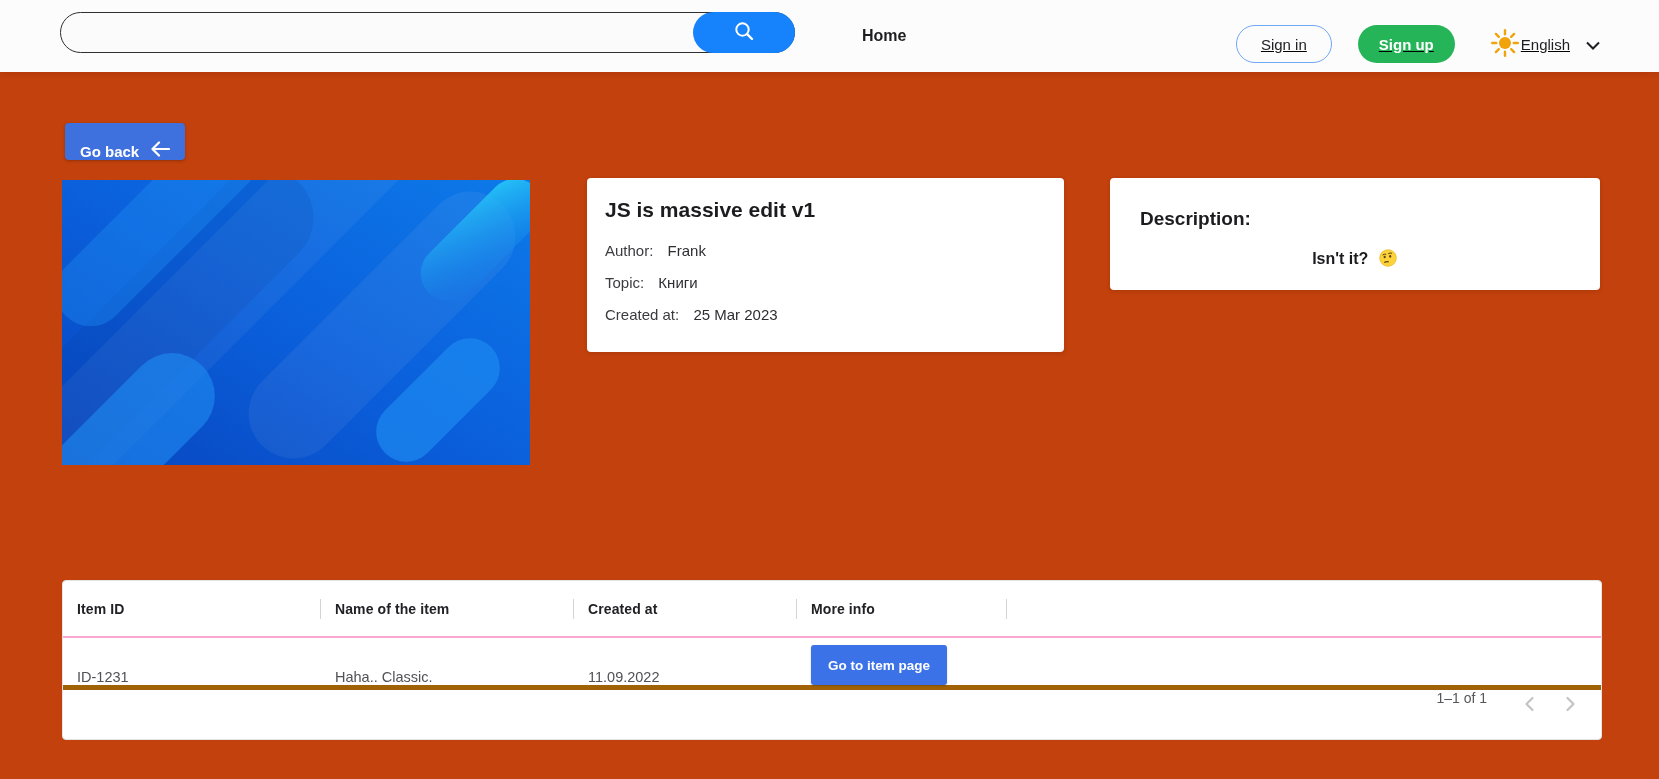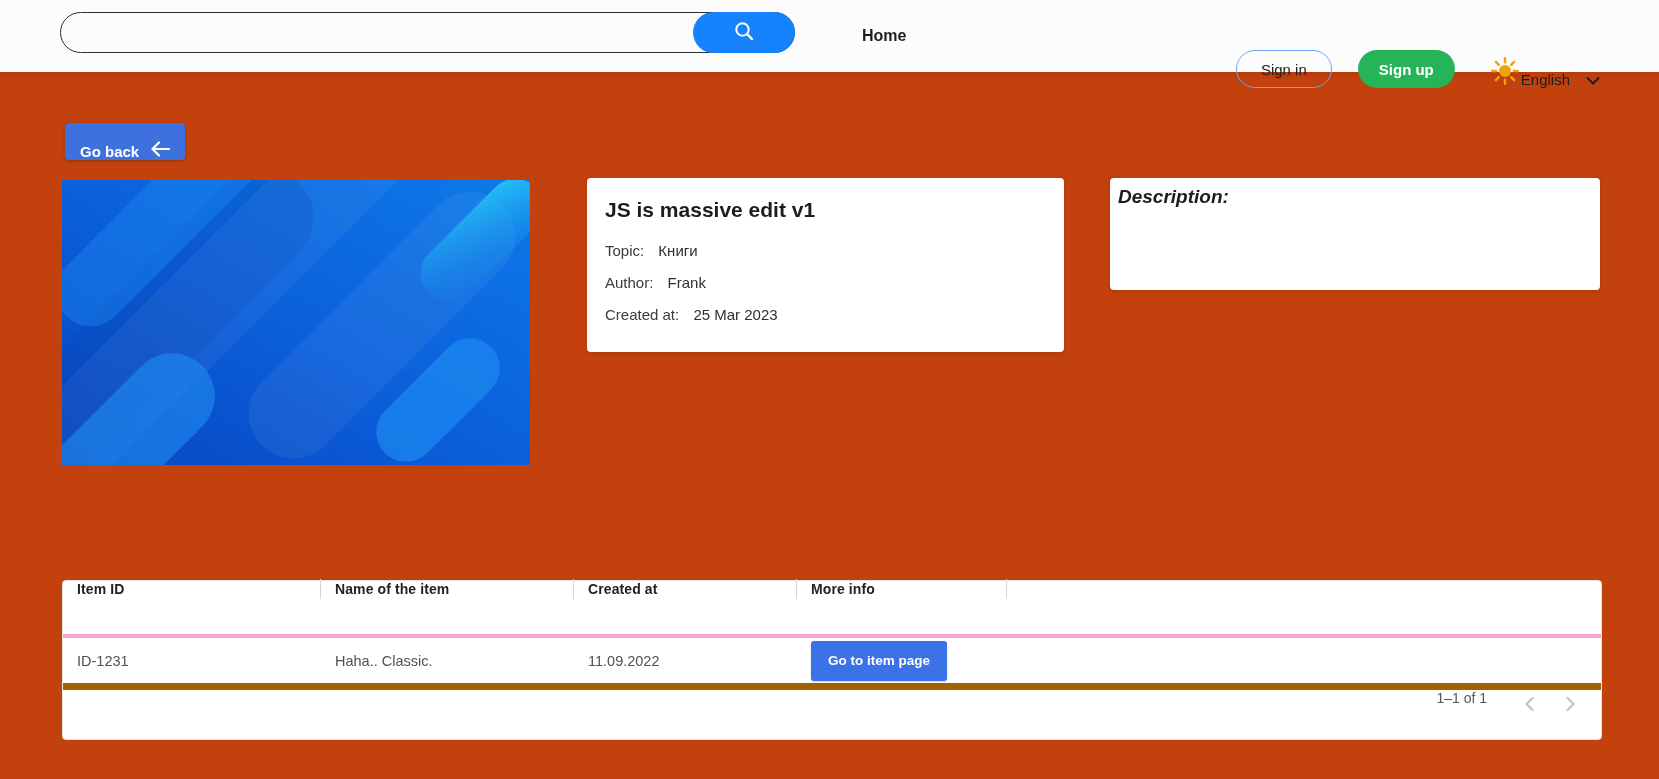--- a/index.html
+++ b/index.html
@@ -37,21 +37,21 @@
     display:flex; align-items:center; justify-content:center; cursor:pointer;
   }
   .home-link {
     position:absolute; left:862px; top:0; height:72px;
     display:flex; align-items:center;
     font-size:16px; font-weight:bold; color:#1e1e21;
     text-decoration:none; cursor:pointer;
   }
   .header-right {
     position:absolute; right:59px; top:0; height:88px;
-    display:flex; align-items:flex-end;
+    display:flex; align-items:center;text-decoration:underline;
   }
   .signin-btn {
     height:38px; padding:0 24px;
     border:1px solid #6fa8f5; border-radius:19px; background:transparent;
     font-size:15px; color:#212124; cursor:pointer;
     font-family: inherit;
   }
   .signup-btn {
     height:38px; padding:0 21px; margin-left:26px;
     border:none; border-radius:19px; background:#25b457;
@@ -88,47 +88,47 @@
   .card {
     position:absolute; background:#ffffff; border-radius:4px;
     box-shadow: 0 1px 4px rgba(0,0,0,.13);
   }
   .info-card { left:587px; top:178px; width:477px; height:174px; padding:20px 18px; }
   .info-title { font-size:21px; font-weight:bold; color:#1c1c1f; margin-bottom:20px; }
   .info-line { font-size:15px; color:#37373b; margin-bottom:15px; }
   .info-line .lbl { color:#3c3c40; }
   .info-line .val { margin-left:10px; color:#2e2e32; }
 
-  .desc-card { left:1110px; top:178px; width:490px; height:112px; padding:8px;font-style:italic; }
+  .desc-card { left:1110px; top:178px; width:490px; height:112px; padding:30px; }
   .desc-heading { font-size:19px; font-weight:bold; color:#1c1c1f; }
   .desc-body {
     margin-top:18px; text-align:center;
     font-size:16px; font-weight:bold; color:#1c1c1f;
   }
   .desc-body svg { vertical-align:-4px; margin-left:5px; }
 
   
   .table-card {
     position:absolute; left:62px; top:580px; width:1540px; height:160px;
     background:#ffffff; border:1px solid #e4e4e7; border-radius:4px;
   }
   .tbl-header {
-    display:flex; align-items:flex-start; height:57px;
-    border-bottom:4px solid #f9a8d4;
+    display:flex; align-items:center; height:57px;
+    border-bottom:2px solid #f9a8d4;
   }
   .tbl-col { padding-left:14px; position:relative; flex:none; }
   .col-0 { width:258px; } .col-1 { width:253px; } .col-2 { width:223px; } .col-3 { width:210px; }
   .tbl-header .tbl-col { font-size:14px; color:#222226; font-weight:bold; letter-spacing:.1px; }
   .col-sep {
     position:absolute; right:0; top:50%; transform:translateY(-50%);
     width:1px; height:20px; background:#d4d4d8;
   }
   .tbl-row {
-    display:flex; align-items:center; height:52px;
-    border-bottom:7px solid #a16207;
+    display:flex; align-items:flex-end; height:52px;
+    border-bottom:5px solid #a16207;
     font-size:14.5px; color:#515156;
   }
   .row-action-btn {
     margin-left:14px; height:40px; padding:0 17px;
     background:#3c72e7; border:none; border-radius:3px;
     color:#fff; font-size:13.5px; font-weight:bold; cursor:pointer;
     box-shadow: 0 1px 2px rgba(0,0,0,.2);
     font-family: inherit;
   }
   .tbl-footer {
@@ -224,35 +224,47 @@
       <rect x="150" y="100" width="340" height="90" rx="45" transform="rotate(-45 320 145)" fill="#ffffff" opacity="0.06"></rect>
       <rect x="345" y="32" width="150" height="56" rx="28" transform="rotate(-45 420 60)" fill="url(#cyanGrad)"></rect>
       <rect x="-180" y="142" width="320" height="86" rx="43" transform="rotate(-45 141 185)" fill="#1e8bf0" opacity="0.62"></rect>
       <rect x="301" y="190" width="150" height="60" rx="30" transform="rotate(-45 376 220)" fill="#1e8bf0" opacity="0.68"></rect>
     </svg>
   </div>
 
   <div class="card info-card">
     <div class="info-title">JS is massive edit v1</div>
     <div class="info-line">
+      <span class="lbl">Author:</span>
+      <span class="val">Frank</span>
+    </div>
+    <div class="info-line">
       <span class="lbl">Topic:</span>
       <span class="val">Книги</span>
-    </div>
-    <div class="info-line">
-      <span class="lbl">Author:</span>
-      <span class="val">Frank</span>
     </div>
     <div class="info-line">
       <span class="lbl">Created at:</span>
       <span class="val">25 Mar 2023</span>
     </div>
   </div>
 
   <div class="card desc-card">
     <div class="desc-heading">Description:</div>
+    <div class="desc-body">
+      <span>Isn't it?</span><span>
+        <svg width="20" height="20" viewBox="0 0 24 24">
+          <circle cx="12" cy="12" r="10" fill="#fdd23a" stroke="#eab31c" stroke-width="0.8"></circle>
+          <ellipse cx="8" cy="10.8" rx="1.3" ry="1.6" fill="#5a4514"></ellipse>
+          <ellipse cx="14.6" cy="10" rx="1.3" ry="1.6" fill="#5a4514"></ellipse>
+          <path d="M5.8 8.2 Q7.4 6.8 9.4 7.5" stroke="#5a4514" stroke-width="1.2" fill="none" stroke-linecap="round"></path>
+          <path d="M12.6 6.6 Q14.4 5.4 16.4 6.2" stroke="#5a4514" stroke-width="1.2" fill="none" stroke-linecap="round"></path>
+          <path d="M8 17.2 Q10 16 12.4 16.6" stroke="#5a4514" stroke-width="1.4" fill="none" stroke-linecap="round"></path>
+        </svg>
+      </span>
+    </div>
   </div>
 
   <div class="table-card">
 
     <div class="tbl-header">
       <div class="tbl-col col-0">
         <span>Item ID</span>
         <span class="col-sep"></span>
       </div>
       <div class="tbl-col col-1">

